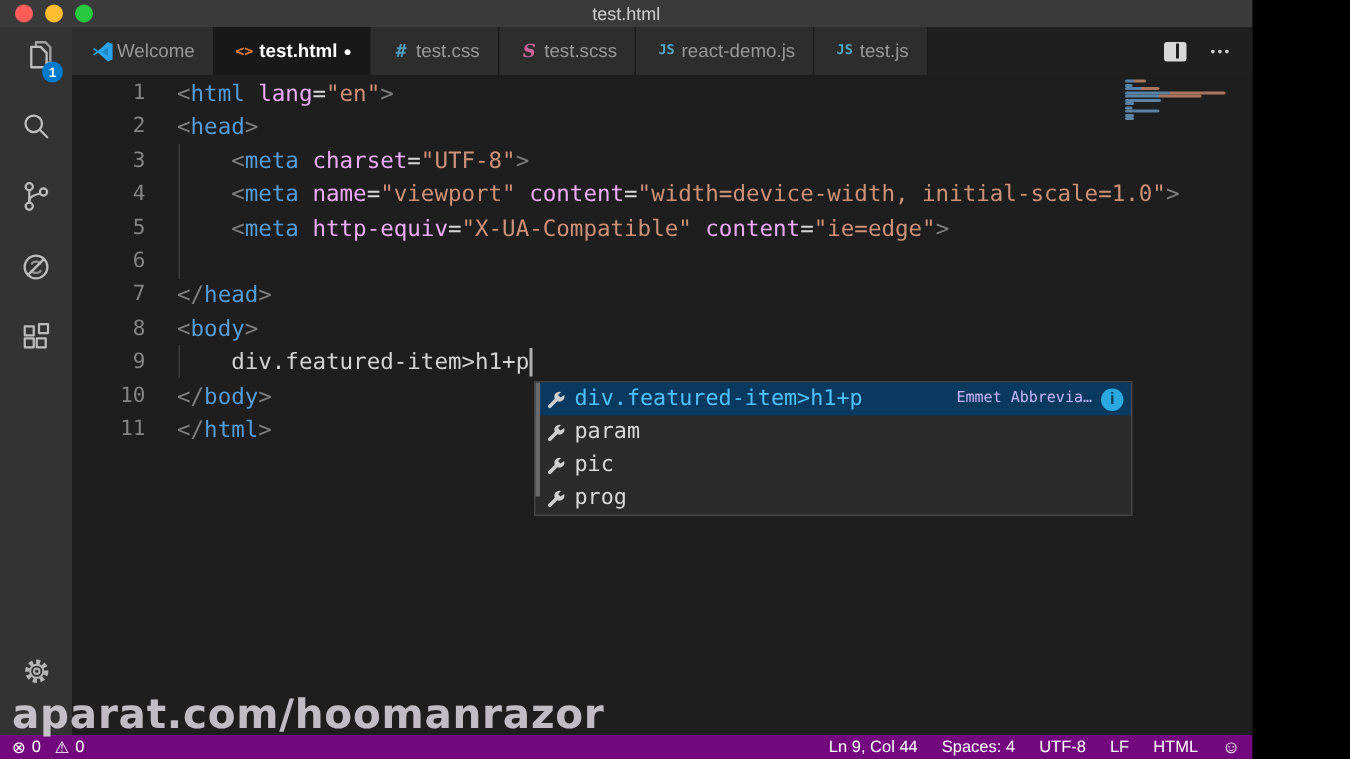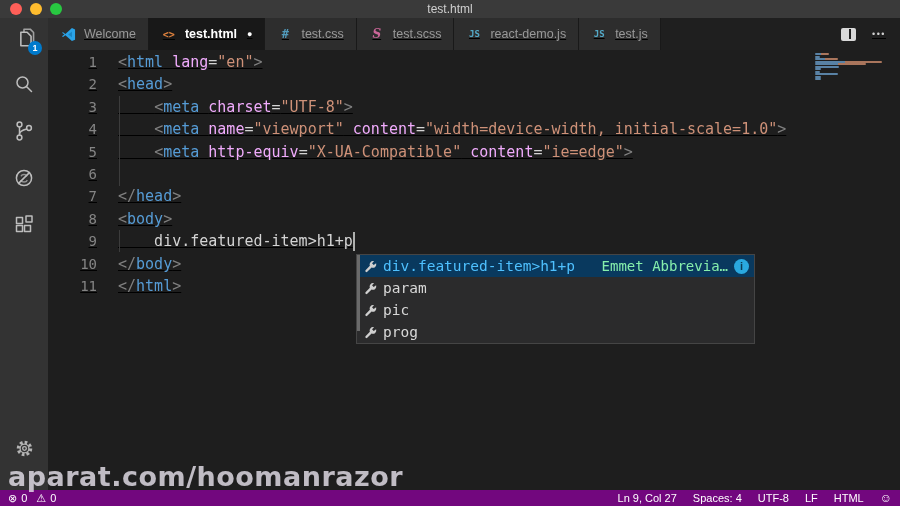--- a/index.html
+++ b/index.html
@@ -1,18 +1,18 @@
 <!DOCTYPE html>
 <html><head>
 <meta charset="utf-8">
 <style>
   * { margin:0; padding:0; box-sizing:border-box; }
   html,body { width:900px; height:506px; background:#000; }
-  .app { position:relative; width:900px; height:506px; overflow:hidden;
-         background:#1e1e1e; font-family:"Liberation Sans", sans-serif;text-decoration:underline; }
+  .app { position:relative; width:835px; height:506px; overflow:hidden;
+         background:#1e1e1e; font-family:"Liberation Sans", sans-serif; }
 
   
   .titlebar { height:18px; background:#3a3a3a; display:flex; align-items:center; position:relative; }
   .lights { display:flex; gap:8px; padding-left:10px; }
   .light { width:12px; height:12px; border-radius:50%; display:inline-block; }
   .light.red    { background:#ff5f58; }
   .light.yellow { background:#febc2e; }
   .light.green  { background:#28c841; }
   .wtitle { position:absolute; left:0; right:0; text-align:center; color:#cfcfcf;
             font-size:12px; line-height:18px; }
@@ -25,21 +25,21 @@
               display:flex; align-items:center; justify-content:center; cursor:pointer; }
   .act-badge { position:absolute; right:-3px; bottom:-3px; min-width:14px; height:14px;
                border-radius:50%; background:#007acc; color:#fff; font-size:9px; font-weight:bold;
                display:flex; align-items:center; justify-content:center; }
 
   .editor-col { flex:1; display:flex; flex-direction:column; min-width:0; }
 
   
   .tabbar { height:32px; background:#1f1f1f; display:flex; align-items:stretch; }
   #tabs { display:flex; }
-  .tab { display:flex; align-items:center; gap:8px; padding:0 12px; background:#2d2d2d;
+  .tab { display:flex; align-items:center; gap:2px; padding:0 12px; background:#2d2d2d;
          color:#999999; font-size:12.5px; border-right:1px solid #191919; white-space:nowrap; cursor:pointer; }
   .tab.active { background:#181818; color:#ffffff; font-weight:bold; }
   .ticon { display:inline-flex; align-items:center; justify-content:center; width:16px; }
   .g-html { color:#e0823d; font:bold 10px "DejaVu Sans Mono", monospace; }
   .g-css  { color:#519aba; font:bold 12px "DejaVu Sans Mono", monospace; }
   .g-scss { color:#cc6699; font:bold italic 12px "DejaVu Serif", serif; }
   .g-js   { color:#53a8c6; font:bold 9px "DejaVu Sans Mono", monospace; }
   .dot { color:#ffffff; font-size:9px; margin-left:2px; }
   .tab-actions { margin-left:auto; display:flex; align-items:center; gap:16px; padding-right:14px; }
   .split-icon { width:15px; height:13px; background:#d8d8d8; border-radius:2px; position:relative; display:inline-block; cursor:pointer; }
@@ -69,21 +69,21 @@
 
   
   .suggest { position:absolute; left:308px; top:204px; width:399px; background:#2b2b2c;
              border:1px solid #454545; z-index:40; }
   .sg-scroll { position:absolute; left:0; top:0; width:3px; height:76px; background:#6a6a6a; }
   .sg-row { display:flex; align-items:center; height:22px; padding:0 5px 0 7px; gap:6px;
             color:#d8d8d8; font-size:14.5px; cursor:pointer; }
   .sg-row.selected { background:#09395e; }
   .sg-row.selected .sg-label { color:#4fc1ff; }
   .sg-label { white-space:pre; }
-  .sg-detail { margin-left:auto; color:#86efac; font-size:14px; white-space:pre; }
+  .sg-detail { margin-left:auto; color:#c4b5fd; font-size:10px; white-space:pre; }
   .sg-info { flex:none; width:15px; height:15px; border-radius:50%; background:#2aa9e0;
              color:#0b3b55; font:bold 11px "Liberation Sans", sans-serif;
              display:flex; align-items:center; justify-content:center; }
   .sg-wrench { flex:none; display:inline-flex; }
 
   
   .statusbar { position:absolute; left:0; right:0; bottom:0; height:16px; background:#72077e;
                color:#ffffff; font-size:11px; display:flex; align-items:center;
                justify-content:space-between; padding:0 8px; z-index:30; }
   .sb-left { display:flex; align-items:center; gap:9px; }
@@ -288,21 +288,21 @@
         <span class="sb-item">
           <span class="sb-glyph">⊗</span>
           <span>0</span>
         </span>
         <span class="sb-item">
           <span class="sb-glyph">⚠</span>
           <span>0</span>
         </span>
       </div>
     <div class="sb-right" id="sb-right">
-        <span class="sb-item">Ln 9, Col 27</span>
+        <span class="sb-item">Ln 9, Col 44</span>
         <span class="sb-item">Spaces: 4</span>
         <span class="sb-item">UTF-8</span>
         <span class="sb-item">LF</span>
         <span class="sb-item">HTML</span>
         <span class="sb-item" style="font-size: 12px;">☺</span>
       </div>
   </div>
 
   <div class="watermark">aparat.com/hoomanrazor</div>
 </div>

